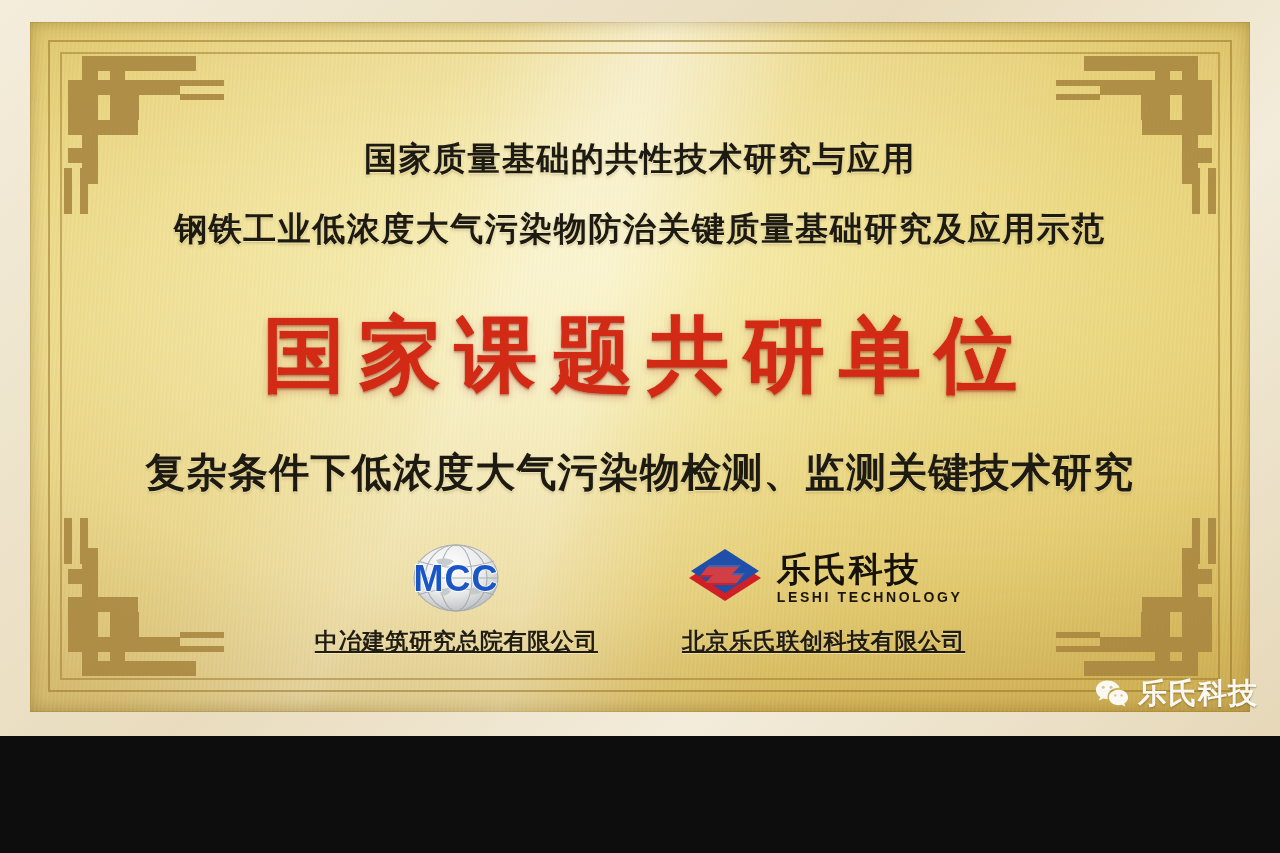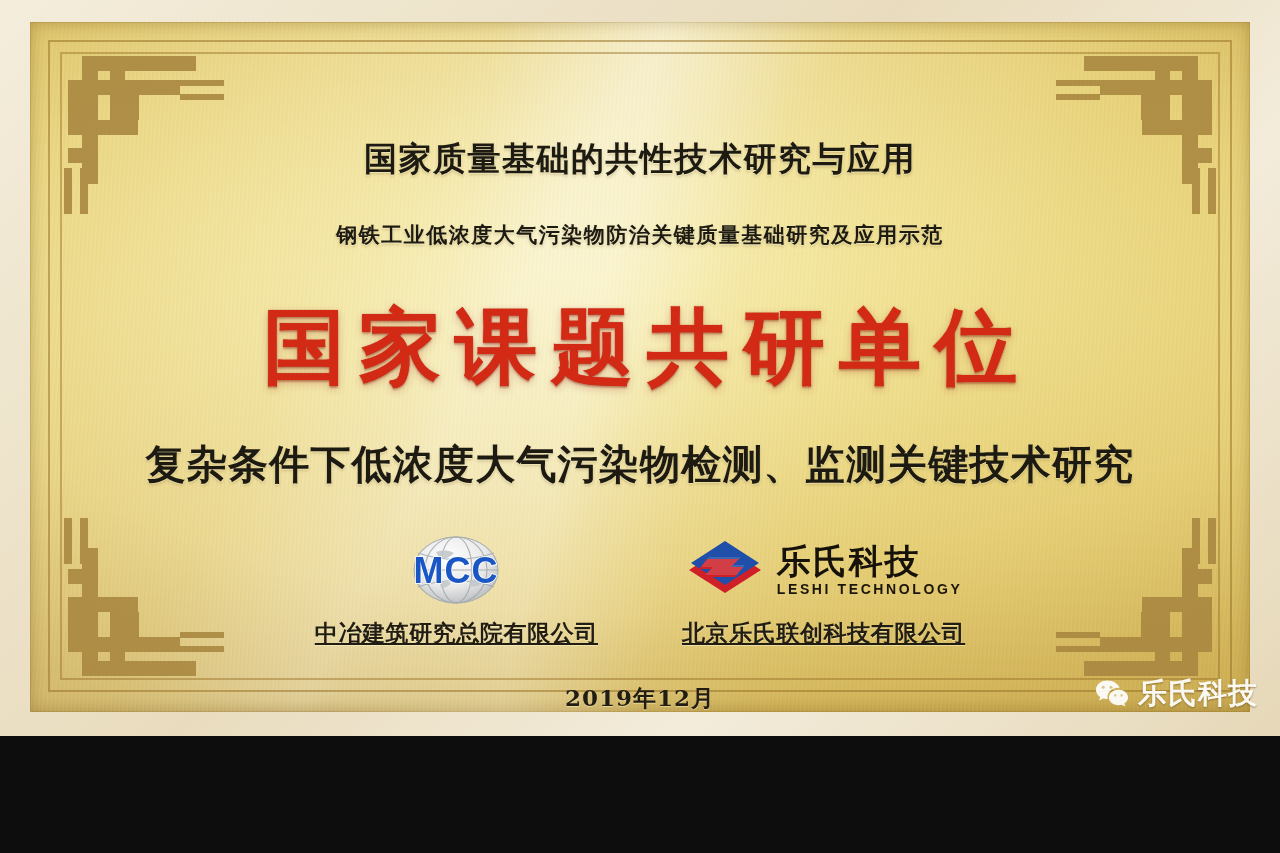--- a/index.html
+++ b/index.html
@@ -129,24 +129,24 @@
 
   .heading-line {
     color: #1d1a12;
     font-family: "DejaVu Serif", "Liberation Serif", serif;
     font-weight: 700;
     letter-spacing: 1.5px;
     text-shadow: 0 1px 0 rgba(255,248,205,0.55), 0 2px 3px rgba(90,64,10,0.25);
     white-space: nowrap;
   }
   .heading-line.l1 { font-size: 33px; line-height: 46px; }
-  .heading-line.l2 { font-size: 21px; line-height: 46px; margin-top: 30px; }
+  .heading-line.l2 { font-size: 33px; line-height: 46px; margin-top: 24px; }
 
   .main-title {
-    margin-top: 40px;
+    margin-top: 54px;
     font-family: "DejaVu Serif", "Liberation Serif", serif;
     font-weight: 700;
     font-size: 82px;
     line-height: 96px;
     letter-spacing: 14px;
     text-indent: 14px;
     color: #d22a14;
     white-space: nowrap;
     text-shadow:
       0 0 1px rgba(175,28,10,0.9),
@@ -411,21 +411,20 @@
               <div class="leshi-cn">乐氏科技</div>
               <div class="leshi-en">LESHI TECHNOLOGY</div>
             </div>
           </div>
         </div>
         <div class="org-name">北京乐氏联创科技有限公司</div>
       </div>
 
     </div>
 
-    <div class="date">2019年12月</div>
   </div>
 
   <div class="watermark">
     <svg width="34" height="30" viewBox="0 0 34 30" xmlns="http://www.w3.org/2000/svg" aria-hidden="true">
       <g fill="#ffffff">
         <path d="M12.2 1.4C5.9 1.4 0.9 5.6 0.9 10.7c0 2.9 1.7 5.5 4.3 7.2L4 21.6l4.2-2.2c1.2 0.3 2.5 0.5 3.9 0.5h0.7c-0.2-0.7-0.3-1.4-0.3-2.1 0-5 4.9-9 10.9-9 0.4 0 0.8 0 1.2 0.1C23.6 5 18.4 1.4 12.2 1.4z"></path>
         <circle cx="8.2" cy="8.3" r="1.5" fill="#d8c98c"></circle>
         <circle cx="16.0" cy="8.3" r="1.5" fill="#d8c98c"></circle>
         <path d="M33.1 18.5c0-4.3-4.3-7.7-9.6-7.7s-9.6 3.5-9.6 7.7c0 4.3 4.3 7.7 9.6 7.7 1.1 0 2.2-0.2 3.2-0.5l3.6 1.9-1-3.1c2.3-1.4 3.8-3.6 3.8-6z"></path>
         <circle cx="20.3" cy="16.4" r="1.2" fill="#d8c98c"></circle>

